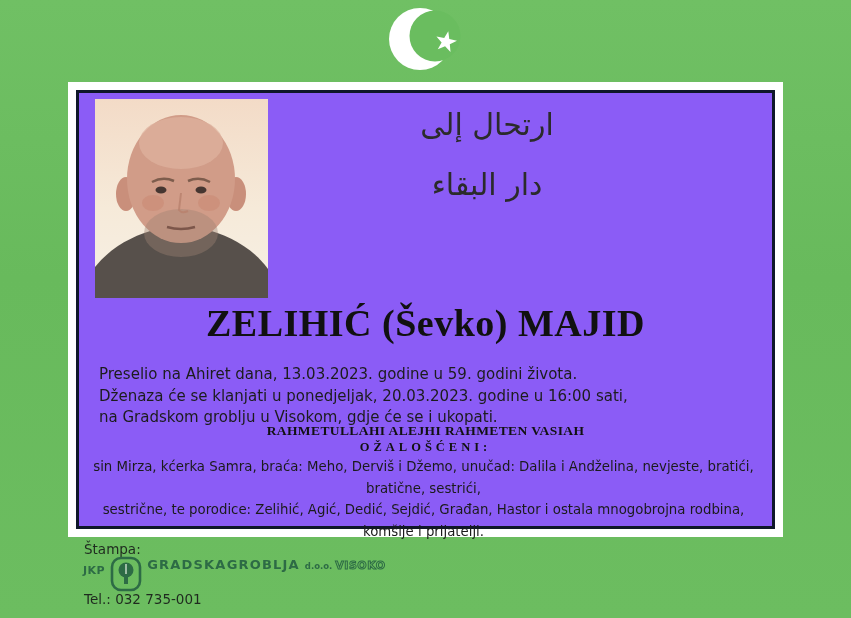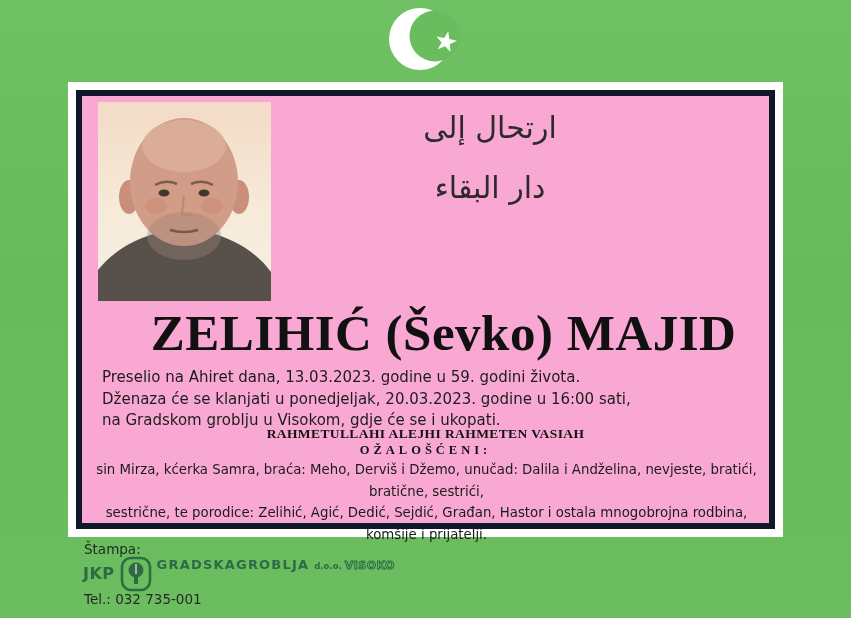--- a/index.html
+++ b/index.html
@@ -31,22 +31,22 @@
     height: 455px;
     background: #ffffff;
     padding: 8px;
     box-sizing: border-box;
   }
   .card-frame {
     position: relative;
     width: 100%;
     height: 100%;
     box-sizing: border-box;
-    border: 6px solid #0f172a;
-    background: #f9a8d4;
+    border: 3px solid #0f172a;
+    background: #8b5cf6;
   }
 
   .portrait {
     position: absolute;
     left: 16px;
     top: 6px;
     width: 173px;
     height: 199px;
     overflow: hidden;
   }
@@ -71,28 +71,28 @@
     width: 295px;
     text-align: center;
     font-size: 15px;
     line-height: 1.5;
     color: #1a1a1a;
     white-space: pre-line;
   }
 
   .deceased-name {
     position: absolute;
-    left: 18px;
+    left: 0;
     top: 208px;
     width: 100%;
     margin: 0;
     text-align: center;
     font-family: "Liberation Serif", serif;
     font-weight: bold;
-    font-size: 51px;
+    font-size: 38px;
     letter-spacing: 0.5px;
     color: #111111;
   }
 
   .details {
     position: absolute;
     left: 20px;
     top: 271px;
     width: 540px;
     font-size: 15px;
@@ -145,21 +145,21 @@
   }
   .logo-row {
     position: absolute;
     left: 83px;
     top: 556px;
     display: flex;
     align-items: flex-start;
     color: #2d6b45;
   }
   .logo-jkp {
-    font-size: 16px;
+    font-size: 11px;
     font-weight: bold;
     margin-top: 8px;
     letter-spacing: 0.5px;
   }
   .logo-icon { margin: 0 5px; }
   .logo-names { display: flex; line-height: 14px; margin-top: 2px; }
   .logo-line1 { font-size: 13px; font-weight: bold; letter-spacing: 1.2px; }
   .logo-line2 { display: flex; align-items: baseline; }
   .logo-line2 .groblja { font-size: 13px; font-weight: bold; letter-spacing: 1.2px; }
   .logo-line2 .doo { font-size: 8.5px; font-weight: bold; margin-left: 5px; }

